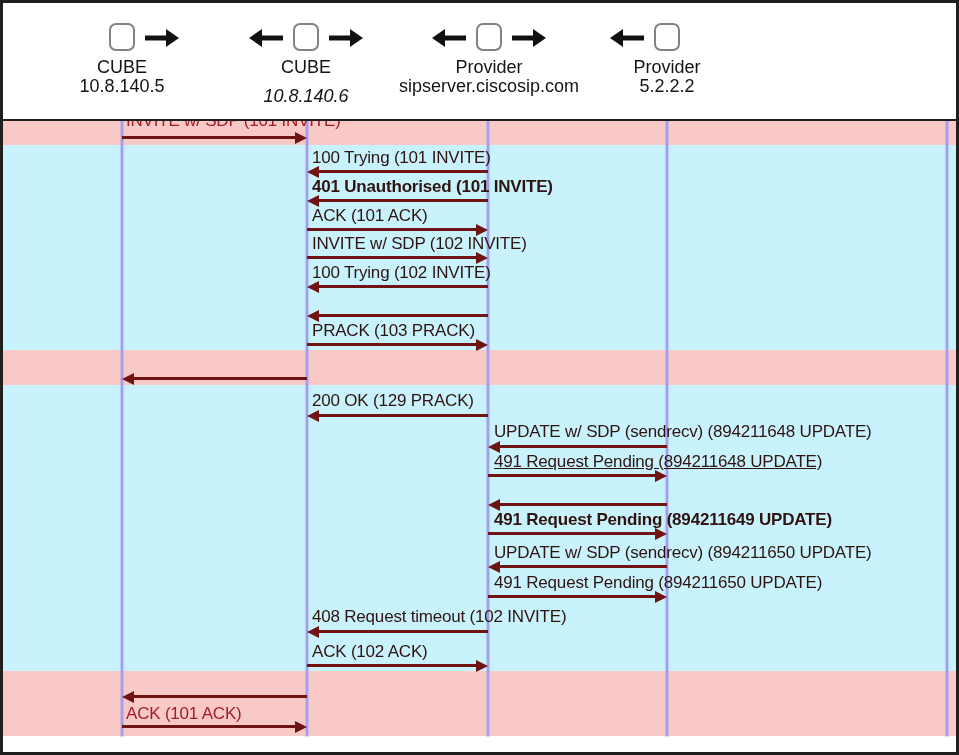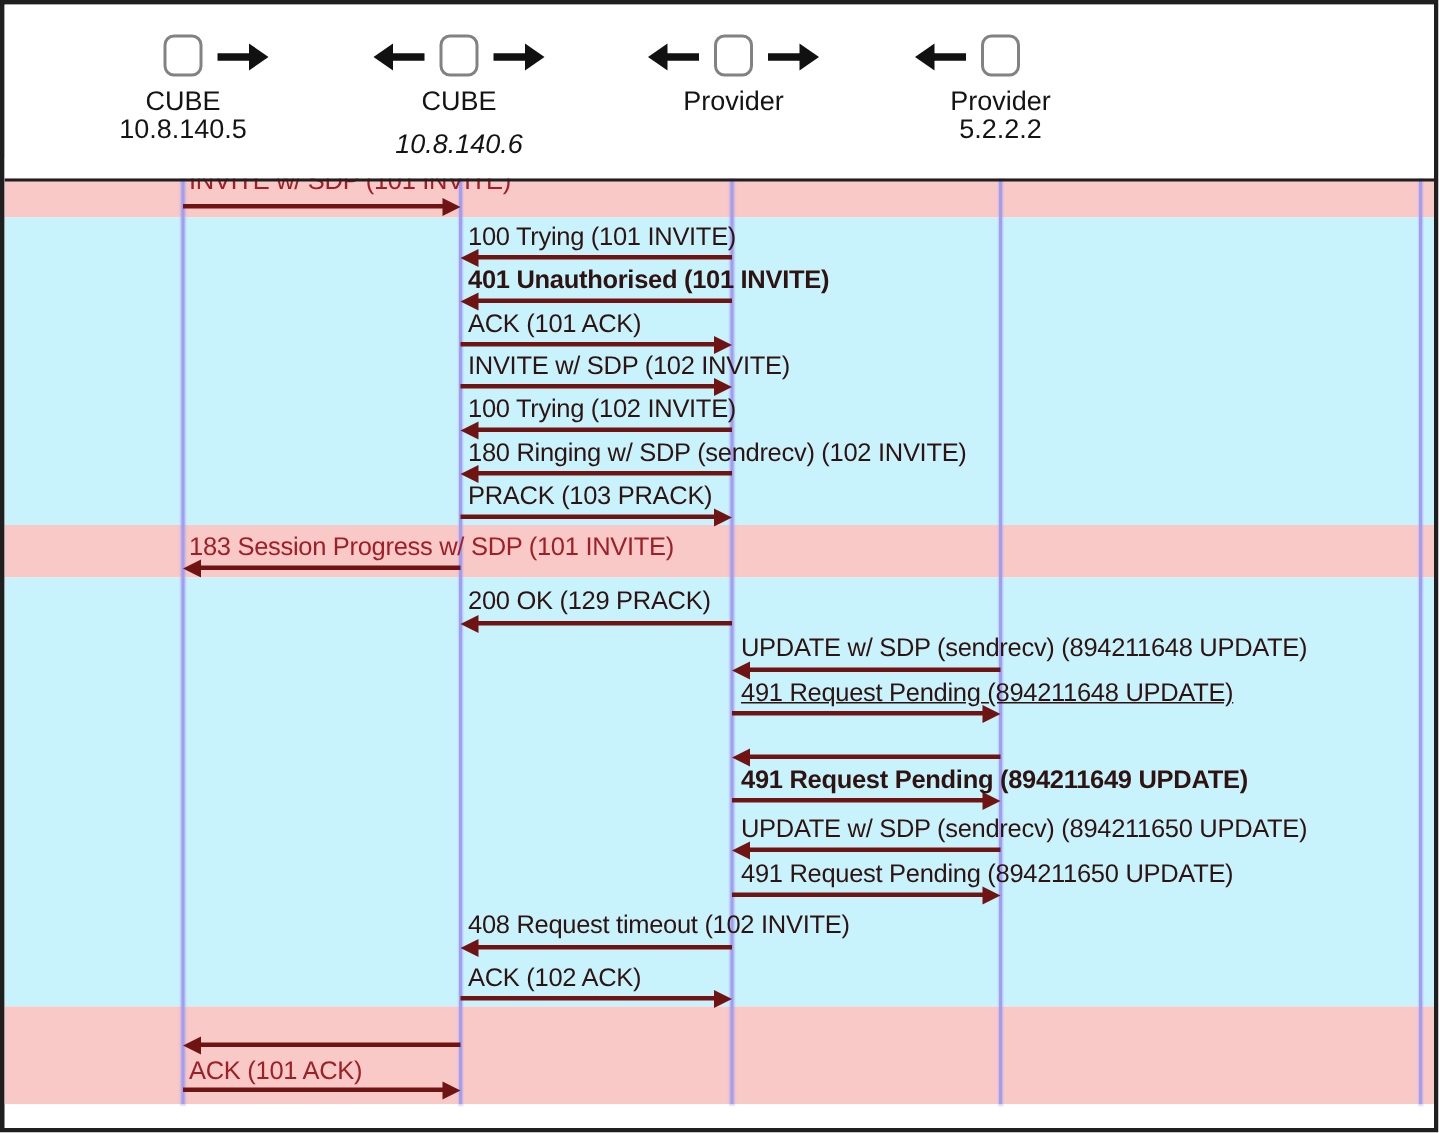--- a/index.html
+++ b/index.html
@@ -65,20 +65,21 @@
       <div class="e-arrow" style="left: 428px; top: 25px;"><svg width="36" height="20" viewBox="0 0 36 20">
           <line x1="35" y1="10" x2="12" y2="10" stroke="#111" stroke-width="5"></line>
           <polygon points="14,1 1,10 14,19" fill="#111"></polygon>
         </svg></div>
       <div class="e-rect" style="left: 473px; top: 20px;"></div>
       <div class="e-arrow" style="left: 508px; top: 25px;"><svg width="36" height="20" viewBox="0 0 36 20">
           <line x1="1" y1="10" x2="24" y2="10" stroke="#111" stroke-width="5"></line>
           <polygon points="22,1 35,10 22,19" fill="#111"></polygon>
         </svg></div>
       <div class="entity-name" style="left: 366px; top: 55px;">Provider</div>
+      <div class="entity-addr" style="left: 366px; top: 74px;">sipserver.ciscosip.com</div>
       <div class="e-arrow" style="left: 606px; top: 25px;"><svg width="36" height="20" viewBox="0 0 36 20">
           <line x1="35" y1="10" x2="12" y2="10" stroke="#111" stroke-width="5"></line>
           <polygon points="14,1 1,10 14,19" fill="#111"></polygon>
         </svg></div>
       <div class="e-rect" style="left: 651px; top: 20px;"></div>
       <div class="entity-name" style="left: 544px; top: 55px;">Provider</div>
       <div class="entity-addr" style="left: 544px; top: 74px;">5.2.2.2</div>
     </div>
   <div class="separator"></div>
   <div class="diagram" id="diagram">
@@ -105,27 +106,25 @@
       <div class="msg-line" style="top: 123px; left: 304px; width: 171px;"></div>
       <div class="msg-label tone-dark" title="CUBE → Provider-1" style="left: 309px; top: 100px;">ACK (101 ACK)</div>
       <div class="msg-head" style="top: 147px; left: 473px; border-top: 6px solid transparent; border-bottom: 6px solid transparent; border-left: 12px solid var(--arrow);"></div>
       <div class="msg-line" style="top: 151px; left: 304px; width: 171px;"></div>
       <div class="msg-label tone-dark" title="CUBE → Provider-1" style="left: 309px; top: 128px;">INVITE w/ SDP (102 INVITE)</div>
       <div class="msg-head" style="top: 176px; left: 304px; border-top: 6px solid transparent; border-bottom: 6px solid transparent; border-right: 12px solid var(--arrow);"></div>
       <div class="msg-line" style="top: 180px; left: 314px; width: 171px;"></div>
       <div class="msg-label tone-dark" title="Provider-1 → CUBE" style="left: 309px; top: 157px;">100 Trying (102 INVITE)</div>
       <div class="msg-head" style="top: 205px; left: 304px; border-top: 6px solid transparent; border-bottom: 6px solid transparent; border-right: 12px solid var(--arrow);"></div>
       <div class="msg-line" style="top: 209px; left: 314px; width: 171px;"></div>
-      <div class="msg-label tone-dark" title="Provider-1 → CUBE" style="left: 309px; top: 186px;">180 Ringing w/ SDP (sendrecv) (102 INVITE)</div>
       <div class="msg-head" style="top: 234px; left: 473px; border-top: 6px solid transparent; border-bottom: 6px solid transparent; border-left: 12px solid var(--arrow);"></div>
       <div class="msg-line" style="top: 238px; left: 304px; width: 171px;"></div>
       <div class="msg-label tone-dark" title="CUBE → Provider-1" style="left: 309px; top: 215px;">PRACK (103 PRACK)</div>
       <div class="msg-head" style="top: 268px; left: 119px; border-top: 6px solid transparent; border-bottom: 6px solid transparent; border-right: 12px solid var(--arrow);"></div>
       <div class="msg-line" style="top: 272px; left: 129px; width: 175px;"></div>
-      <div class="msg-label tone-red" title="CUBE → CUCM" style="left: 123px; top: 249px;">183 Session Progress w/ SDP (101 INVITE)</div>
       <div class="msg-head" style="top: 305px; left: 304px; border-top: 6px solid transparent; border-bottom: 6px solid transparent; border-right: 12px solid var(--arrow);"></div>
       <div class="msg-line" style="top: 309px; left: 314px; width: 171px;"></div>
       <div class="msg-label tone-dark" title="Provider-1 → CUBE" style="left: 309px; top: 285px;">200 OK (129 PRACK)</div>
       <div class="msg-head" style="top: 336px; left: 485px; border-top: 6px solid transparent; border-bottom: 6px solid transparent; border-right: 12px solid var(--arrow);"></div>
       <div class="msg-line" style="top: 340px; left: 495px; width: 169px;"></div>
       <div class="msg-label tone-dark" title="Provider-2 → Provider-1" style="left: 491px; top: 316px;">UPDATE w/ SDP (sendrecv) (894211648 UPDATE)</div>
       <div class="msg-head" style="top: 365px; left: 652px; border-top: 6px solid transparent; border-bottom: 6px solid transparent; border-left: 12px solid var(--arrow);"></div>
       <div class="msg-line" style="top: 369px; left: 485px; width: 169px;"></div>
       <div class="msg-label tone-dark" title="Provider-1 → Provider-2" style="left: 491px; top: 346px; text-decoration: underline;">491 Request Pending (894211648 UPDATE)</div>
       <div class="msg-head" style="top: 394px; left: 485px; border-top: 6px solid transparent; border-bottom: 6px solid transparent; border-right: 12px solid var(--arrow);"></div>

